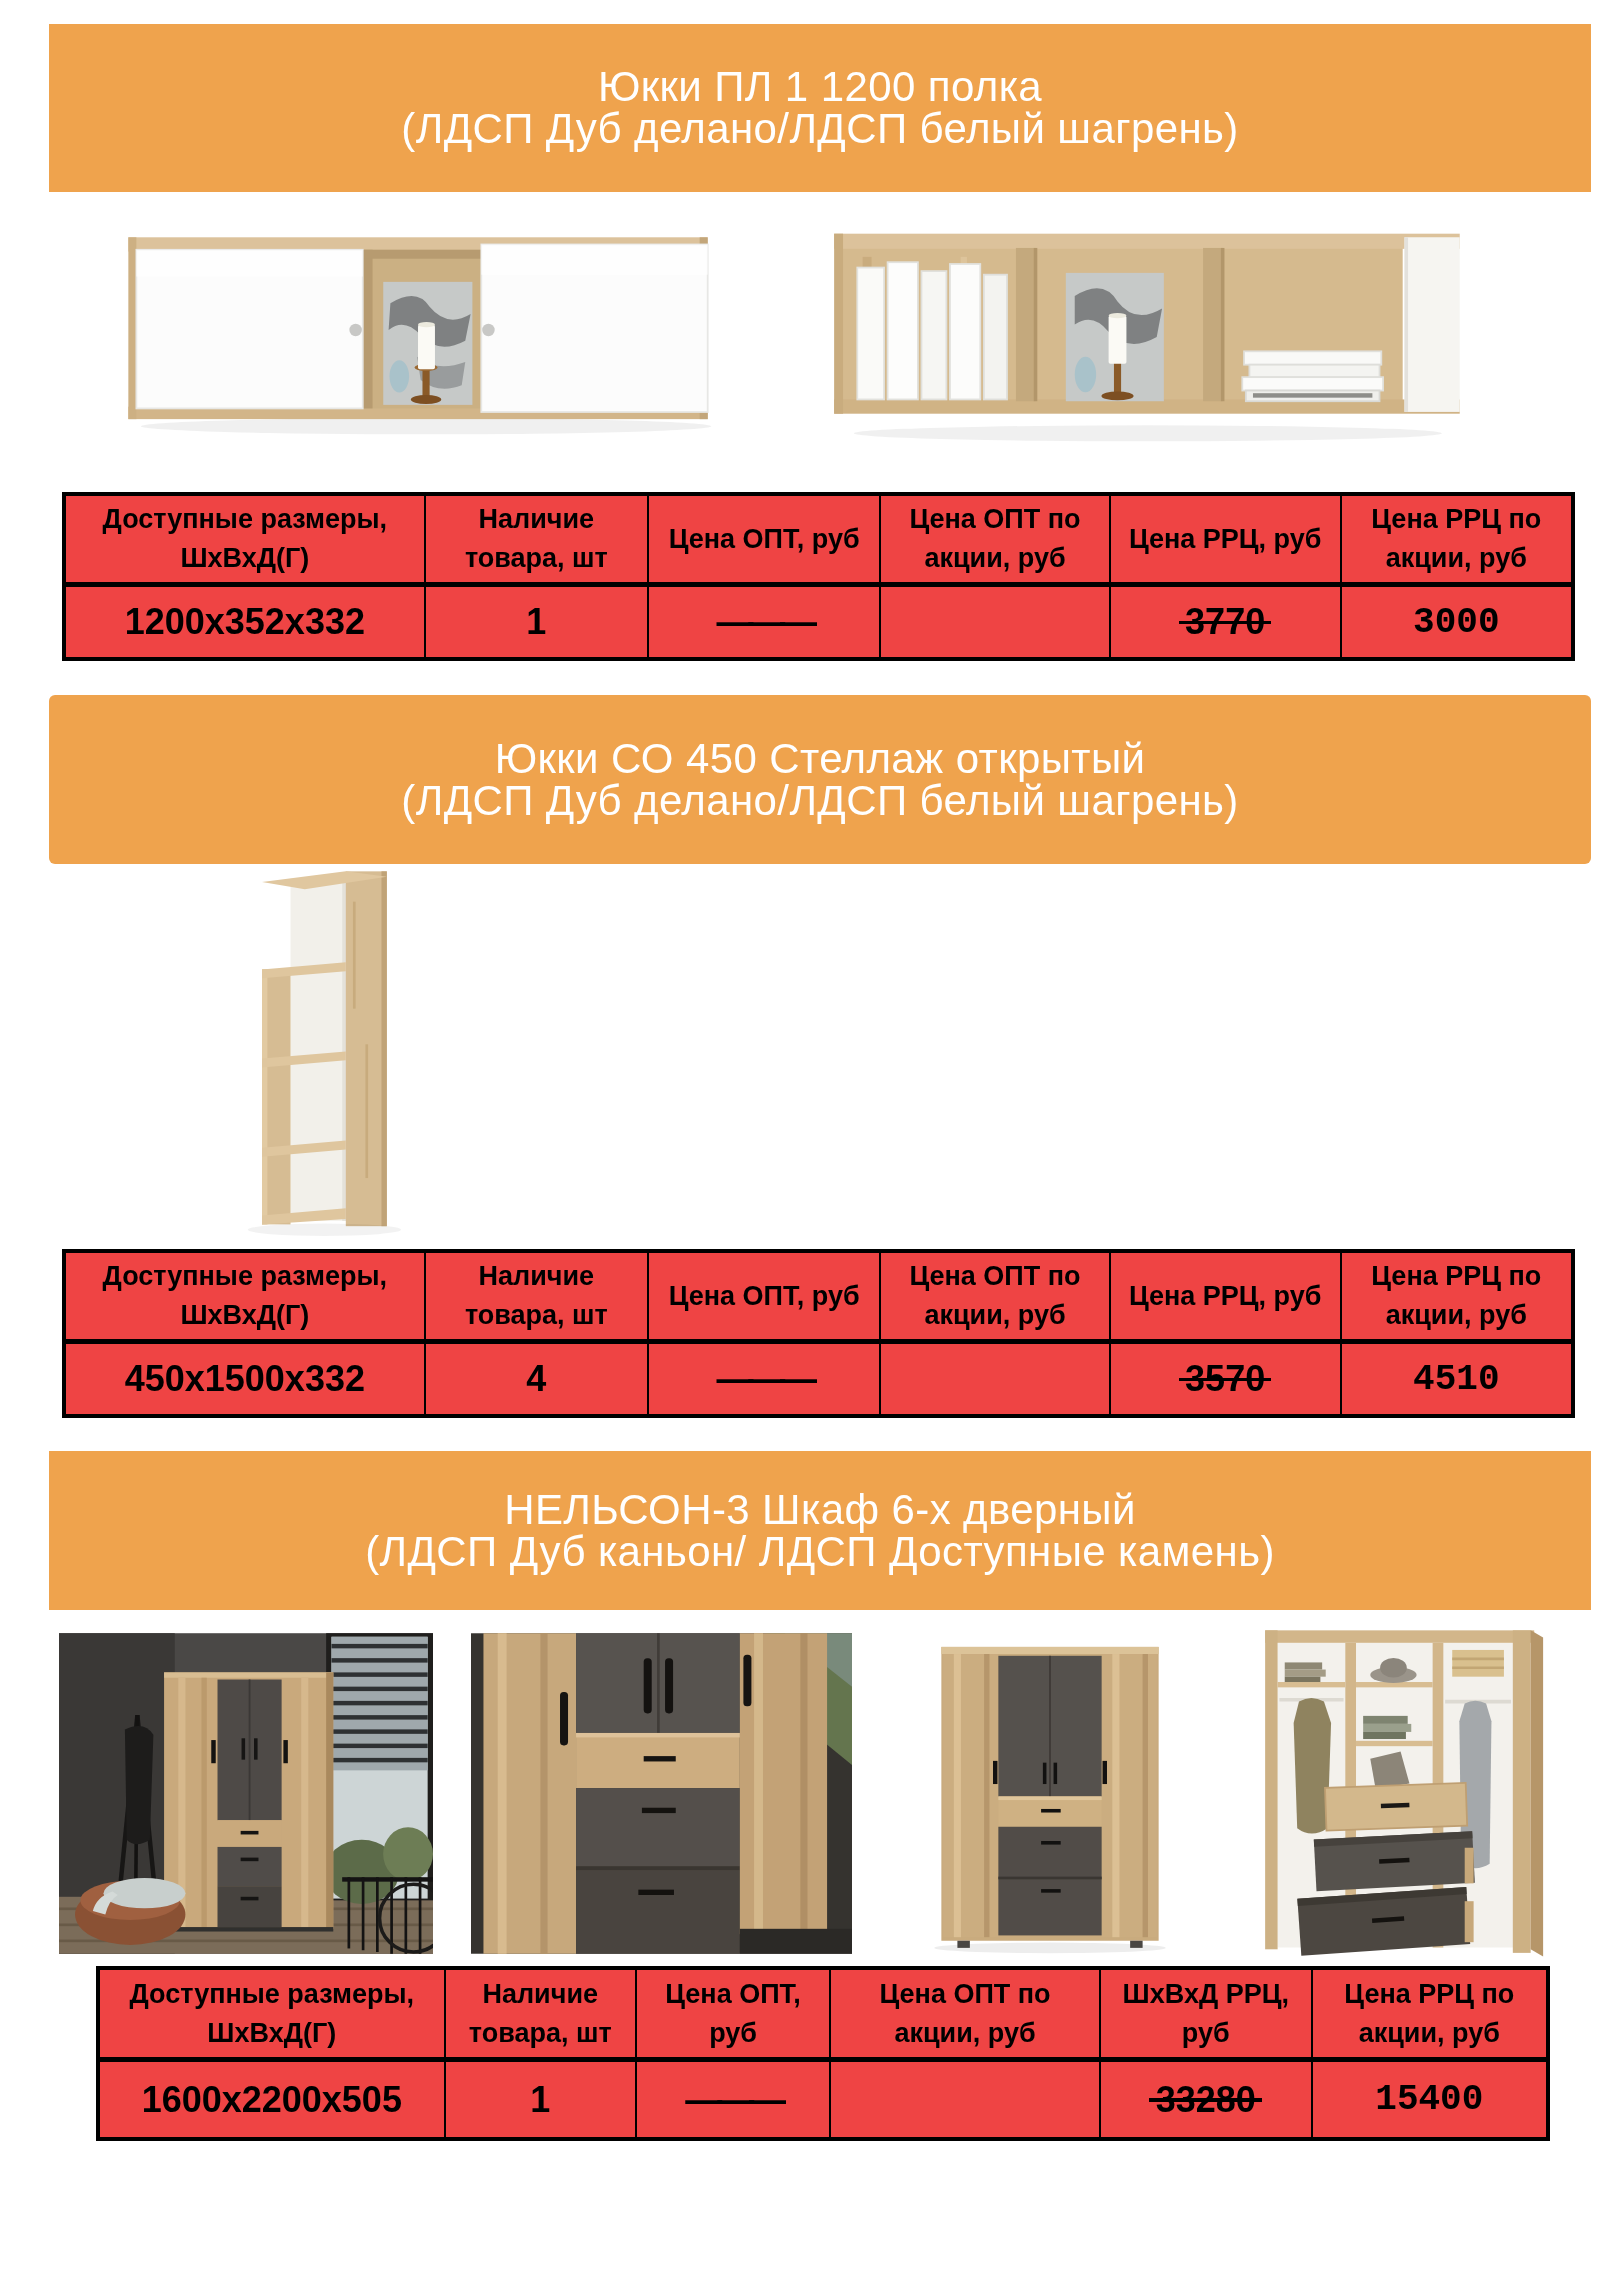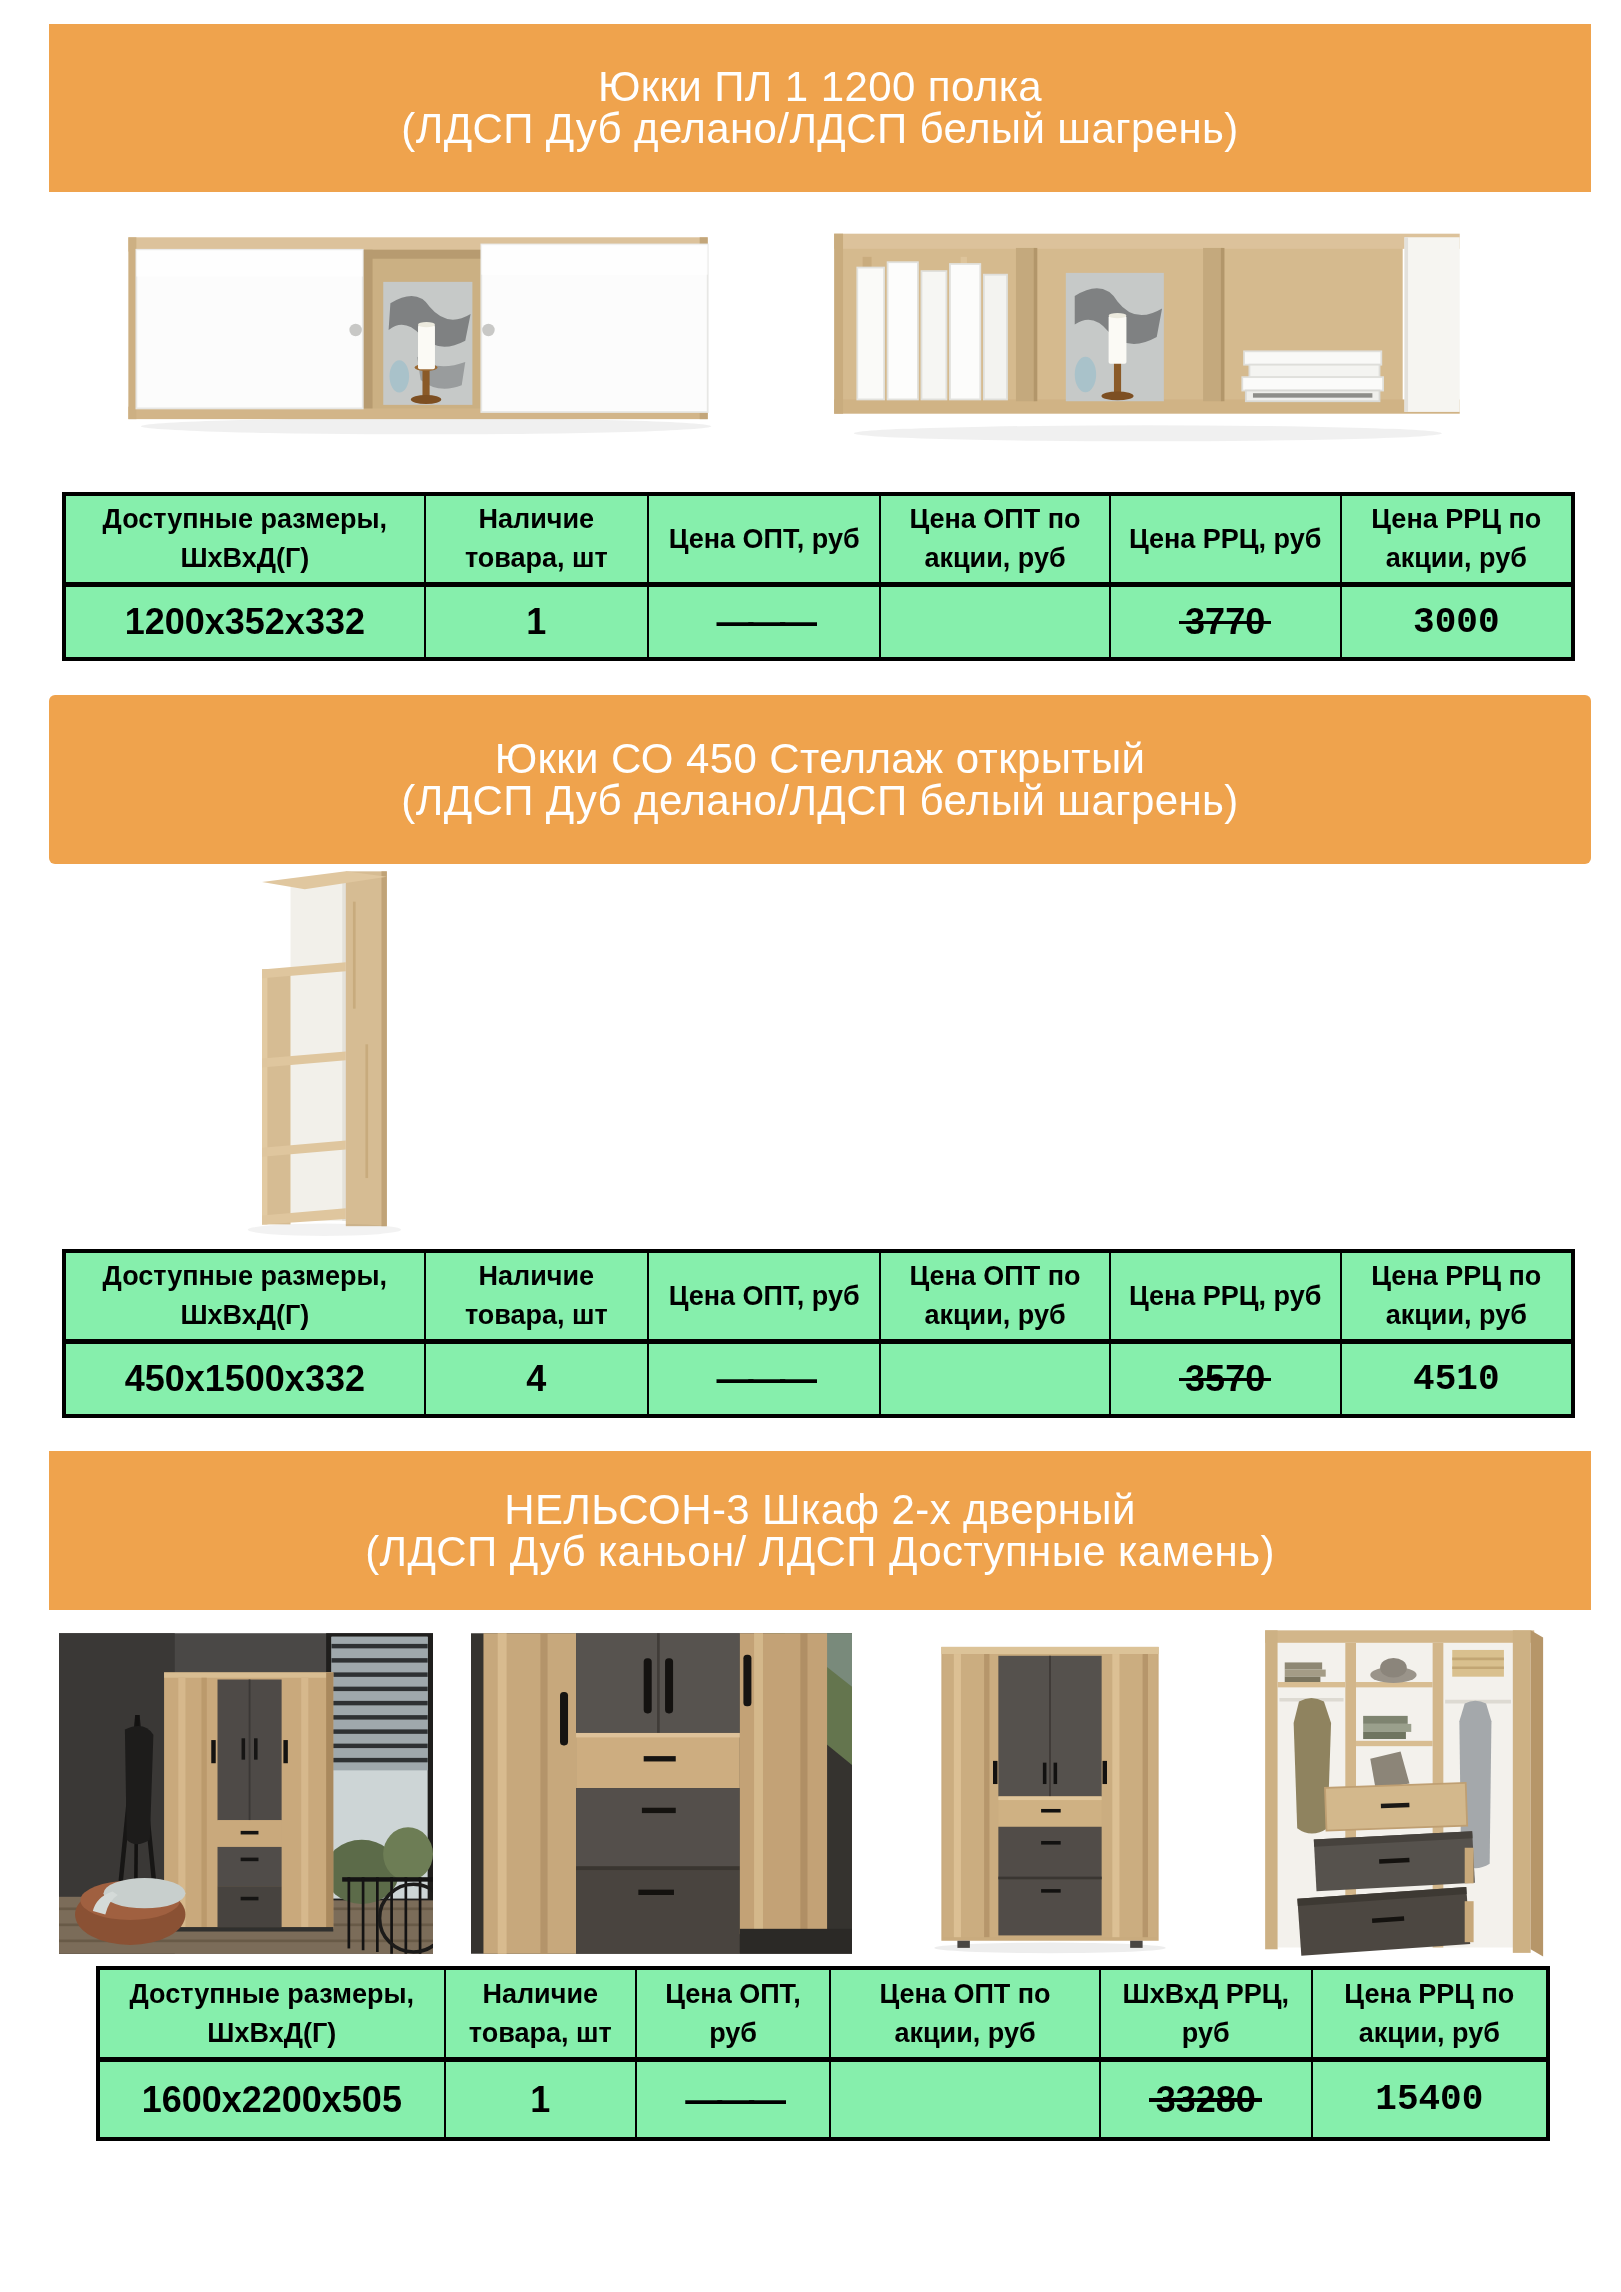--- a/index.html
+++ b/index.html
@@ -9,21 +9,21 @@
   }
   
   .band{
     position:absolute;left:49px;width:1542px;background:#efa34d;color:#ffffff;
     display:flex;flex-direction:column;align-items:center;justify-content:center;
     text-align:center;font-size:42px;font-weight:400;letter-spacing:0.4px;
   }
   .band .tl{line-height:1;}
   
   table.price{
-    position:absolute;border-collapse:collapse;table-layout:fixed;background:#86efac;
+    position:absolute;border-collapse:collapse;table-layout:fixed;background:#ef4444;
     border:4.5px solid #000;
   }
   table.price th,table.price td{
     border:2.7px solid #000;text-align:center;vertical-align:middle;padding:0;
     font-weight:bold;color:#000;
   }
   table.price thead th{
     font-size:27px;line-height:39px;white-space:pre-line;border-bottom:5.3px solid #000;
   }
   table.tA{left:62px;width:1513px;top:0;}
@@ -227,21 +227,21 @@
       <td>4</td>
       <td><span class="dash">———</span></td>
       <td></td>
       <td><span class="strike">3570</span></td>
       <td class="red">4510</td>
     </tr>
   </tbody>
 </table>
 
 <div class="band" style="top:1451px;height:159px;">
-  <div class="tl">НЕЛЬСОН-3 Шкаф 2-х дверный</div>
+  <div class="tl">НЕЛЬСОН-3 Шкаф 6-х дверный</div>
   <div class="tl">(ЛДСП Дуб каньон/ ЛДСП Доступные камень)</div>
 </div>
 
 <div class="pimg" style="left:59px;top:1633px;width:374px;height:321px;">
 <svg viewBox="0 0 420 360">
   <rect x="0" y="0" width="420" height="360" fill="#4a4846"></rect>
   <rect x="0" y="0" width="130" height="360" fill="#3a3836"></rect>
   <rect x="0" y="296" width="420" height="64" fill="#7b6c59"></rect>
   <rect x="0" y="308" width="420" height="3" fill="#685a47"></rect>
   <rect x="0" y="326" width="420" height="3" fill="#685a47"></rect>

